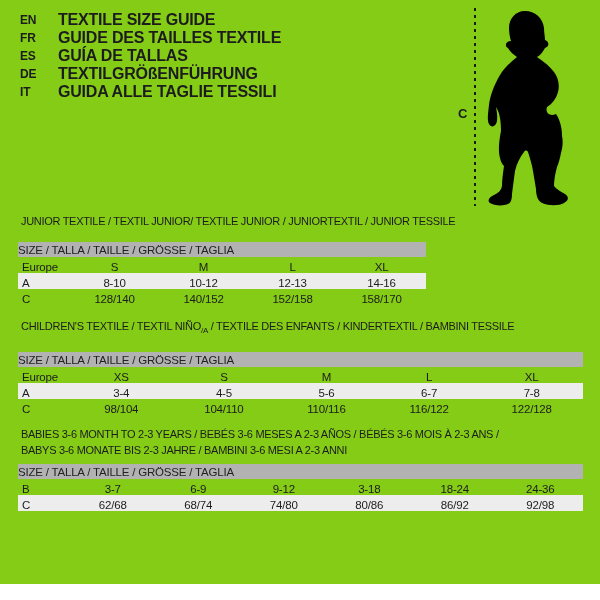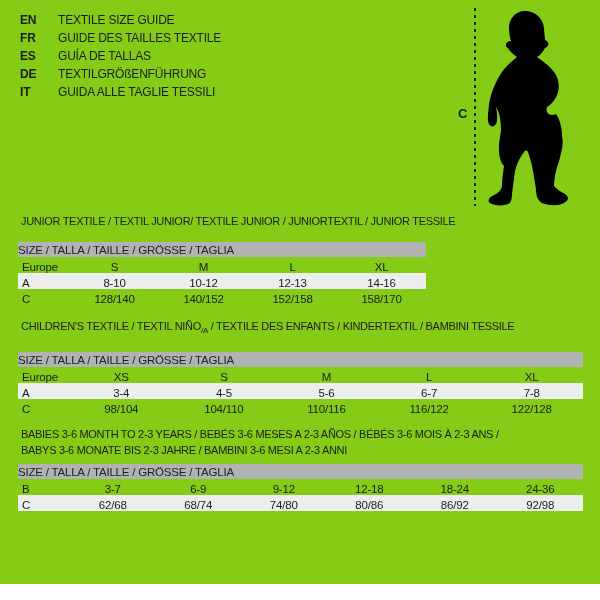--- a/index.html
+++ b/index.html
@@ -5,21 +5,21 @@
   html,body{margin:0;padding:0;background:#ffffff;}
   .sheet{
     position:relative;width:600px;height:584px;background:#84cc16;
     font-family:"Liberation Sans",sans-serif;color:#1c1c1c;overflow:hidden;
     letter-spacing:-0.2px;
   }
   
   .lang-block{position:absolute;left:20px;top:11px;}
   .lang-row{display:flex;height:18px;align-items:center;}
   .lang-code{width:38px;font-size:12px;font-weight:700;}
-  .lang-title{font-size:12px;font-weight:400;white-space:nowrap;}
+  .lang-title{font-size:16px;font-weight:700;white-space:nowrap;}
   
   .dash-line{
     position:absolute;left:474px;top:8px;width:2px;height:198px;
     background:repeating-linear-gradient(180deg,#1c1c1c 0 3px,transparent 3px 7px);
   }
   .c-label{position:absolute;left:458px;top:106px;font-size:13px;font-weight:700;}
   .silhouette{position:absolute;left:484px;top:10px;width:104px;height:197px;}
   
   .tbl{position:absolute;left:18px;}
   .tbl-title{
@@ -172,21 +172,21 @@
     <div class="tbl-title two-line">
       <div>BABIES 3-6 MONTH TO 2-3 YEARS / BEBÉS 3-6 MESES A 2-3 AÑOS / BÉBÉS 3-6 MOIS À 2-3 ANS /</div>
       <div>BABYS 3-6 MONATE BIS 2-3 JAHRE / BAMBINI 3-6 MESI A 2-3 ANNI</div>
     </div>
     <div class="size-bar">SIZE / TALLA / TAILLE / GRÖSSE / TAGLIA</div>
     <div class="trow">
       <span class="rlabel">B</span>
       <span class="cell">3-7</span>
       <span class="cell">6-9</span>
       <span class="cell">9-12</span>
-      <span class="cell">12-18</span>
+      <span class="cell">3-18</span>
       <span class="cell">18-24</span>
       <span class="cell">24-36</span>
     </div>
     <div class="trow shaded">
       <span class="rlabel">C</span>
       <span class="cell">62/68</span>
       <span class="cell">68/74</span>
       <span class="cell">74/80</span>
       <span class="cell">80/86</span>
       <span class="cell">86/92</span>

